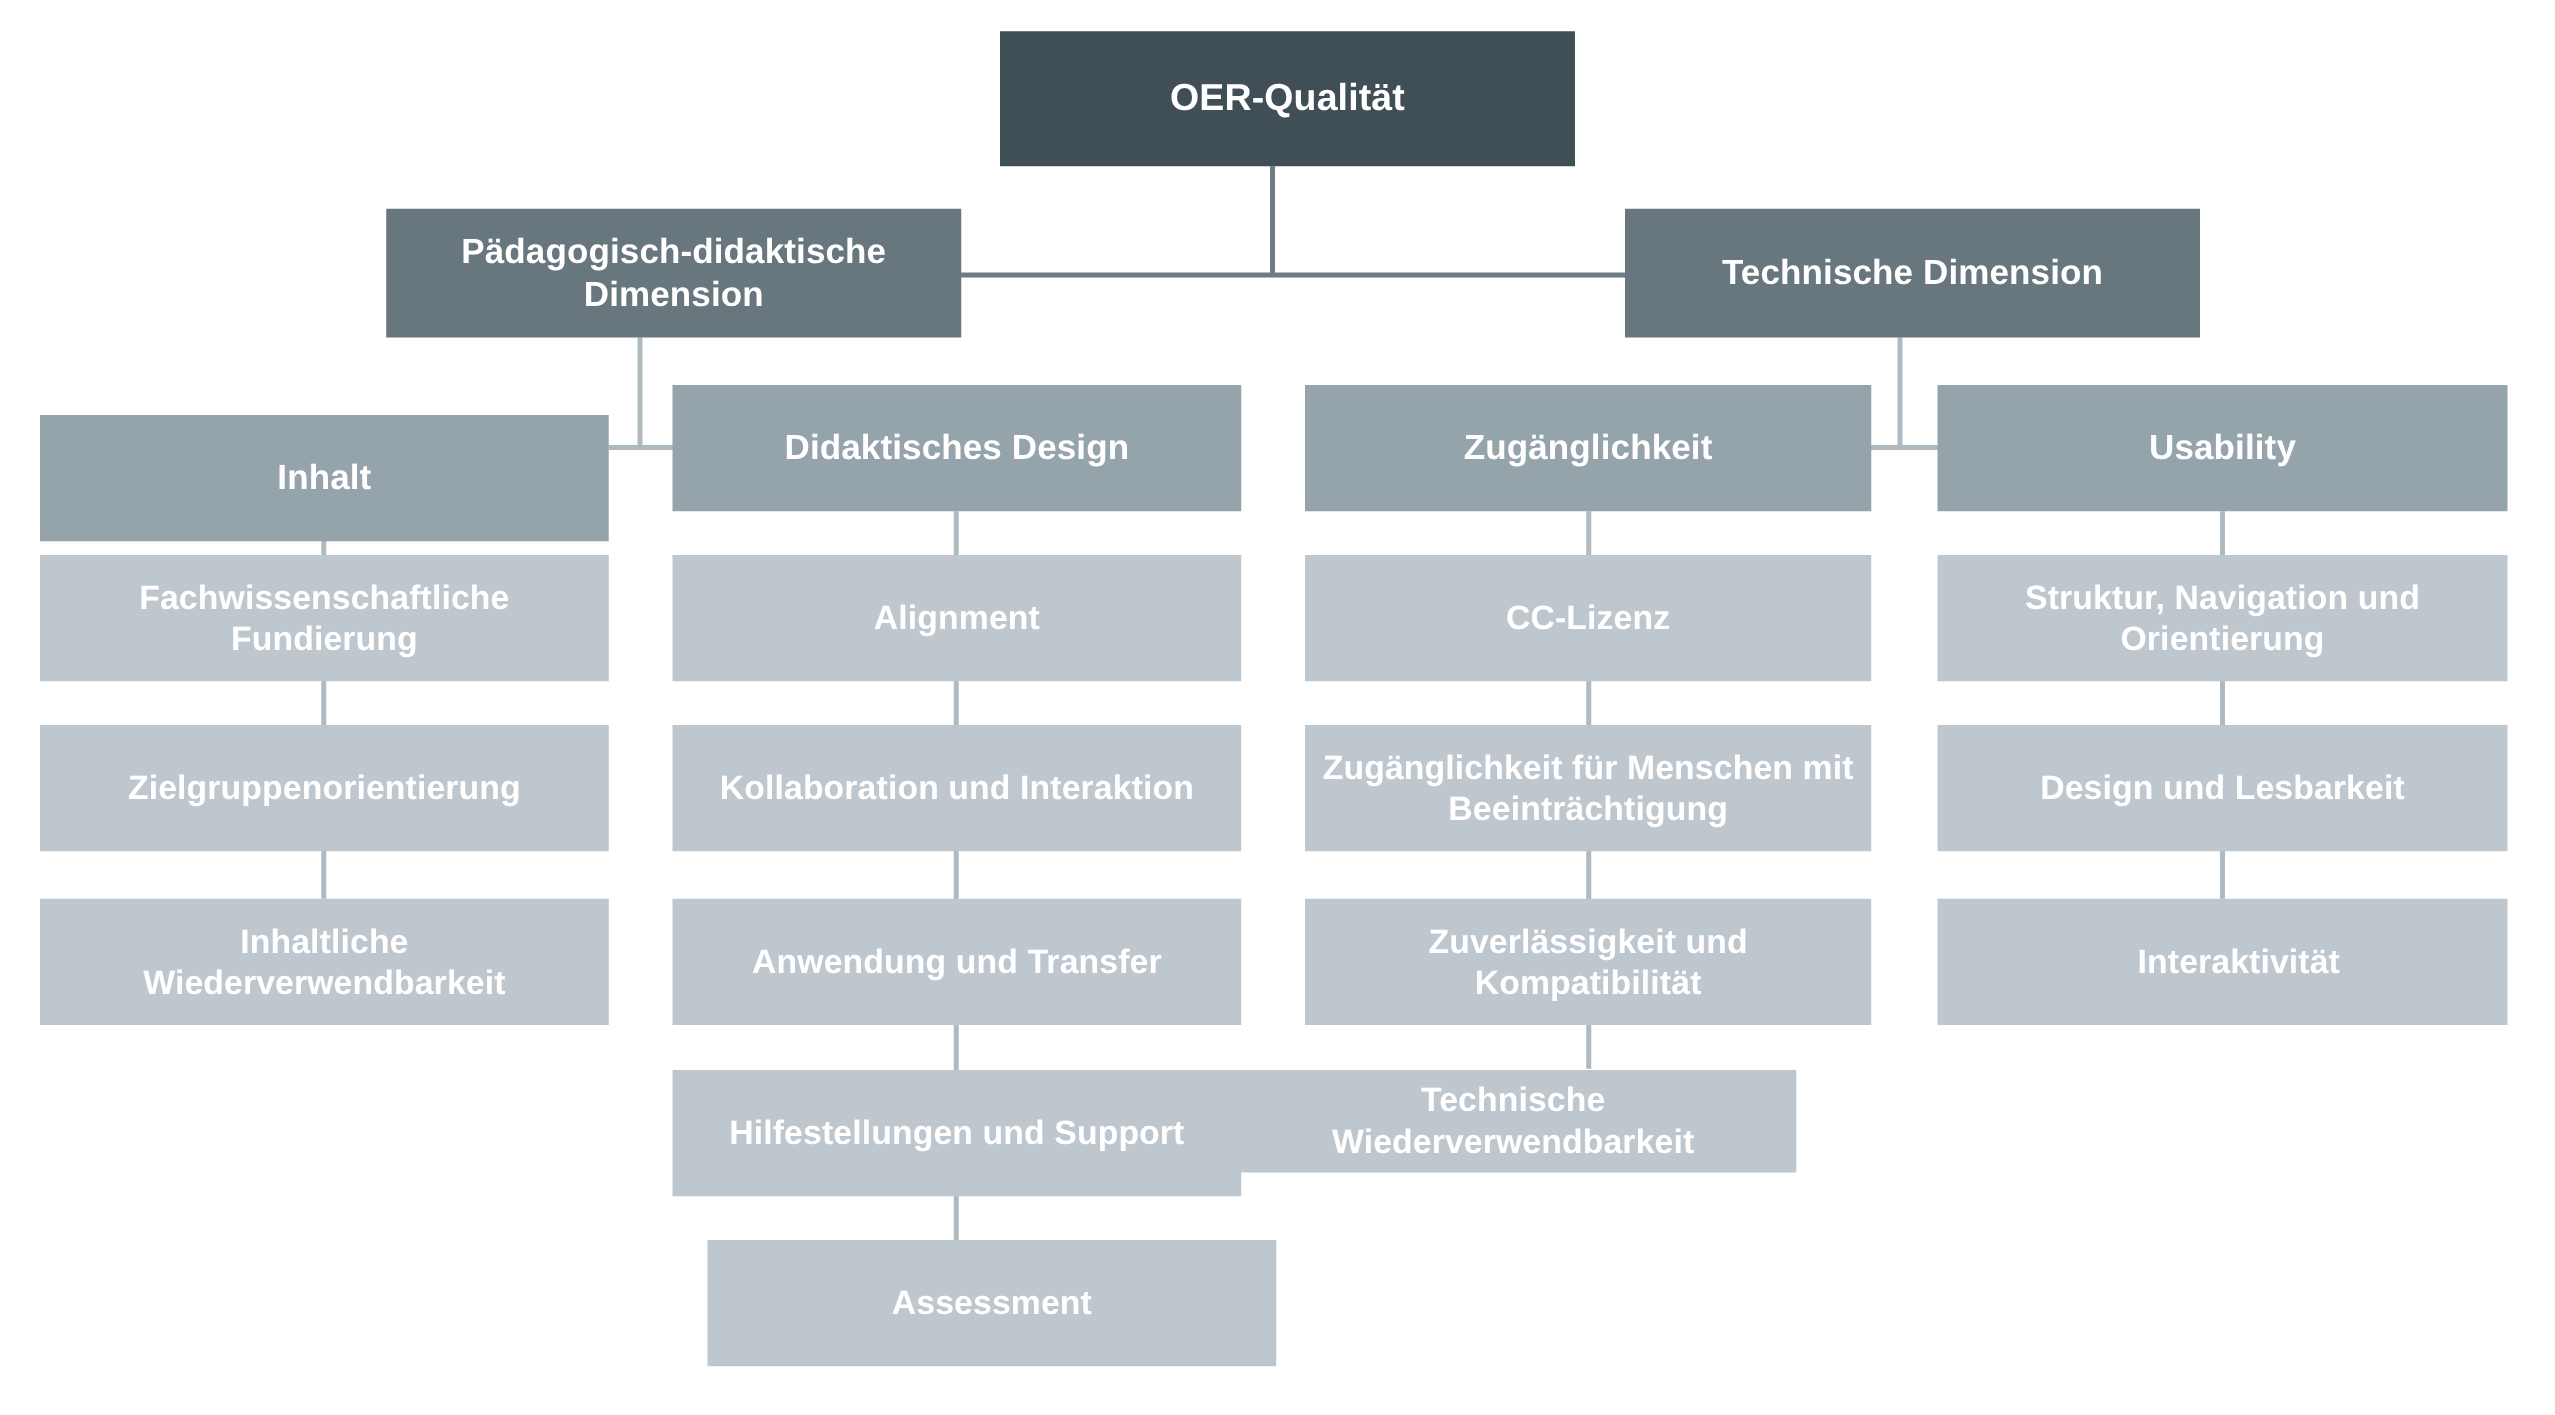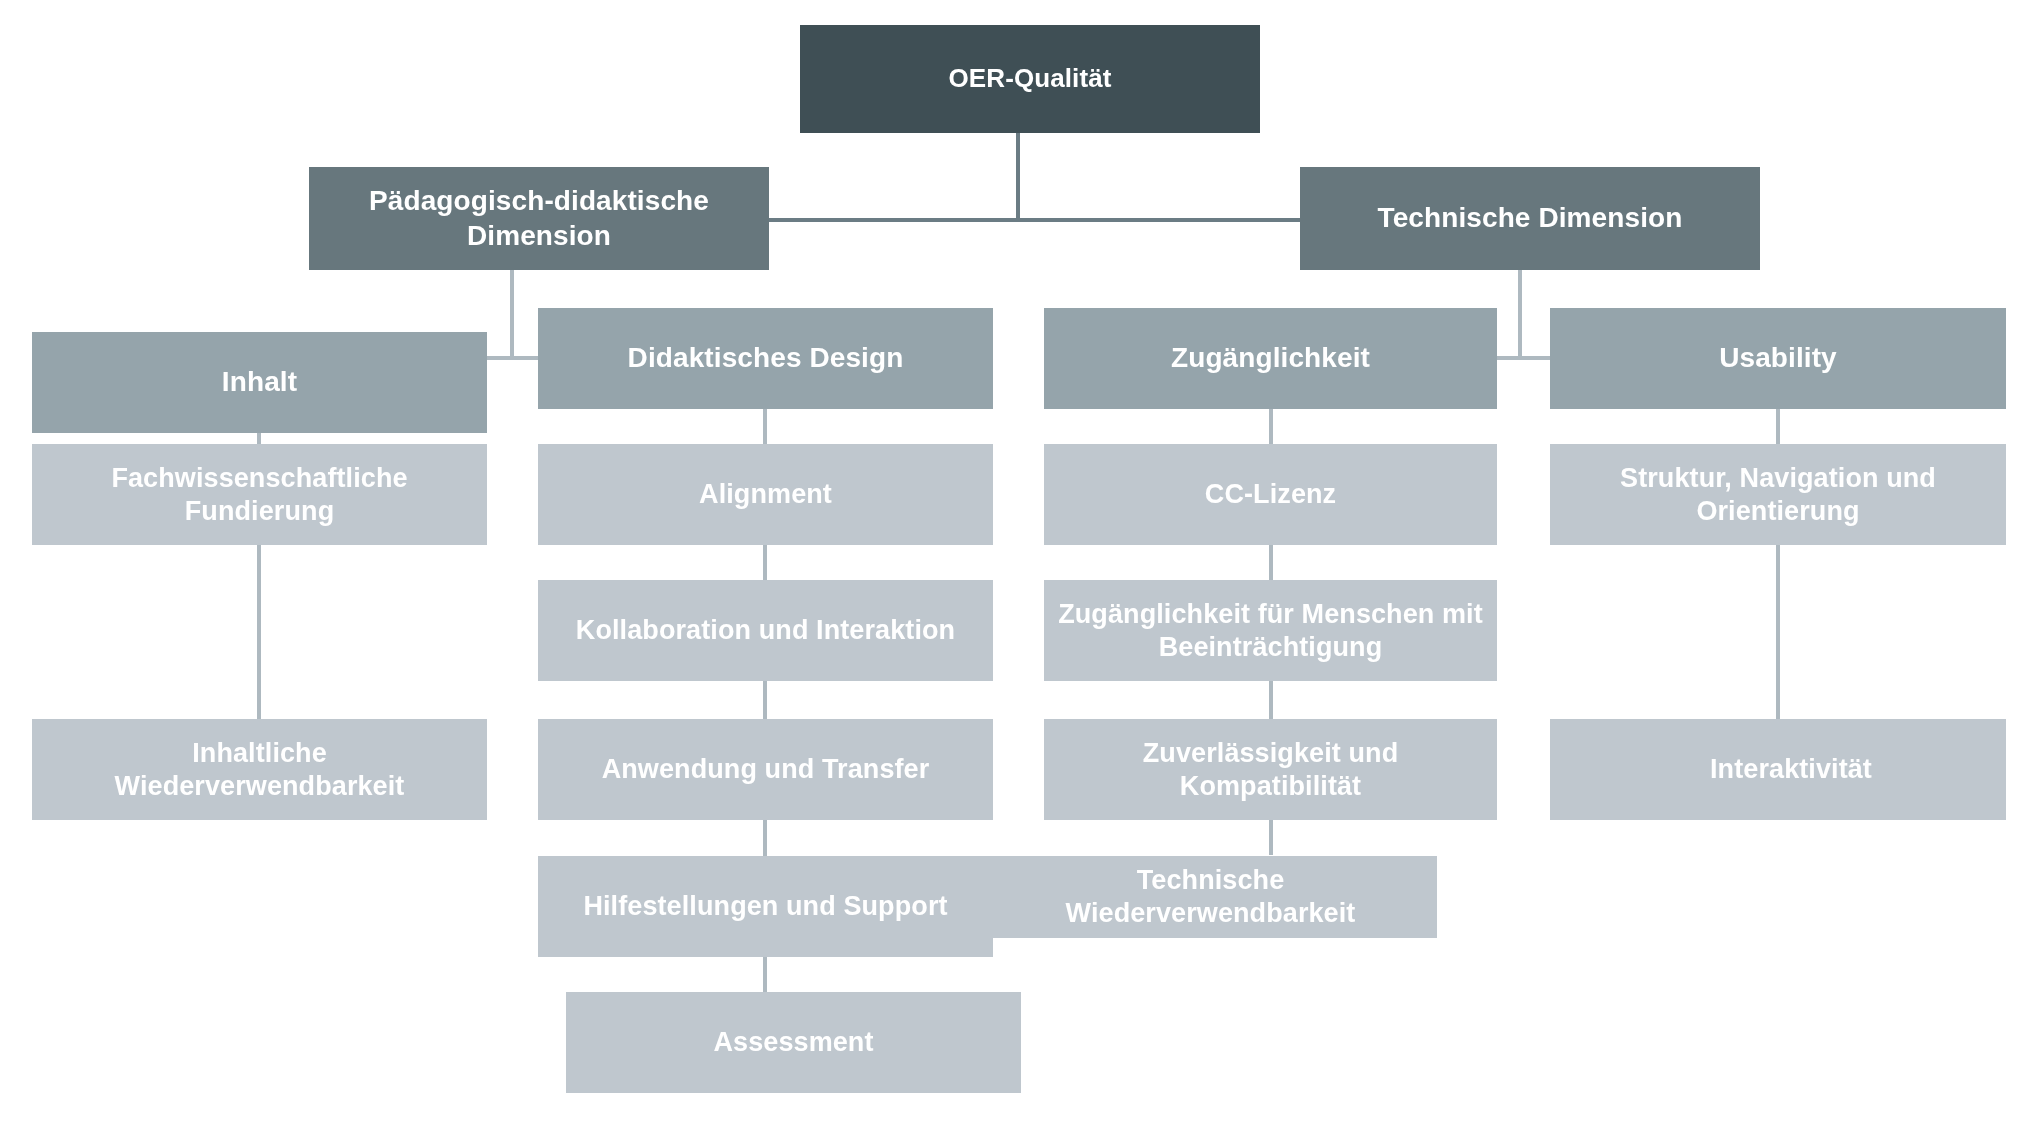--- a/index.html
+++ b/index.html
@@ -40,21 +40,21 @@
     color: #ffffff;
     font-weight: bold;
     line-height: 1.22;
     box-sizing: border-box;
     padding: 4px 14px;
     letter-spacing: 0.1px;
   }
 
   .node.root {
     background: #3f4f55;
-    font-size: 26px;
+    font-size: 30px;
   }
   .node.dim {
     background: #67777d;
     font-size: 28px;
   }
   .node.cat {
     background: #95a4ab;
     font-size: 28px;
   }
   .node.leaf {
@@ -98,20 +98,23 @@
   <div class="node dim" style="left:1300px; top:167px; width:460px; height:103px;">
     <span>Technische Dimension</span>
   </div>
 
   <div class="node cat" style="left:32px; top:308px; width:455px; height:101px;margin-top:24px;">
     <span>Inhalt</span>
   </div>
   <div class="node leaf" style="left:32px; top:444px; width:455px; height:101px;">
     <span>Fachwissenschaftliche Fundierung</span>
   </div>
+  <div class="node leaf" style="left:32px; top:580px; width:455px; height:101px;">
+    <span>Zielgruppenorientierung</span>
+  </div>
   <div class="node leaf" style="left:32px; top:719px; width:455px; height:101px;">
     <span>Inhaltliche Wiederverwendbarkeit</span>
   </div>
 
   <div class="node cat" style="left:538px; top:308px; width:455px; height:101px;">
     <span>Didaktisches Design</span>
   </div>
   <div class="node leaf" style="left:538px; top:444px; width:455px; height:101px;">
     <span>Alignment</span>
   </div>
@@ -143,17 +146,20 @@
   <div class="node leaf" style="left:984px; top:856px; width:453px; height:82px;">
     <span>Technische Wiederverwendbarkeit</span>
   </div>
 
   <div class="node cat" style="left:1550px; top:308px; width:456px; height:101px;">
     <span>Usability</span>
   </div>
   <div class="node leaf" style="left:1550px; top:444px; width:456px; height:101px;">
     <span>Struktur, Navigation und Orientierung</span>
   </div>
+  <div class="node leaf" style="left:1550px; top:580px; width:456px; height:101px;">
+    <span>Design und Lesbarkeit</span>
+  </div>
   <div class="node leaf" style="left:1550px; top:719px; width:456px; height:101px;padding-left:40px;">
     <span>Interaktivität</span>
   </div>
 
 </div>
 
 </body></html>

